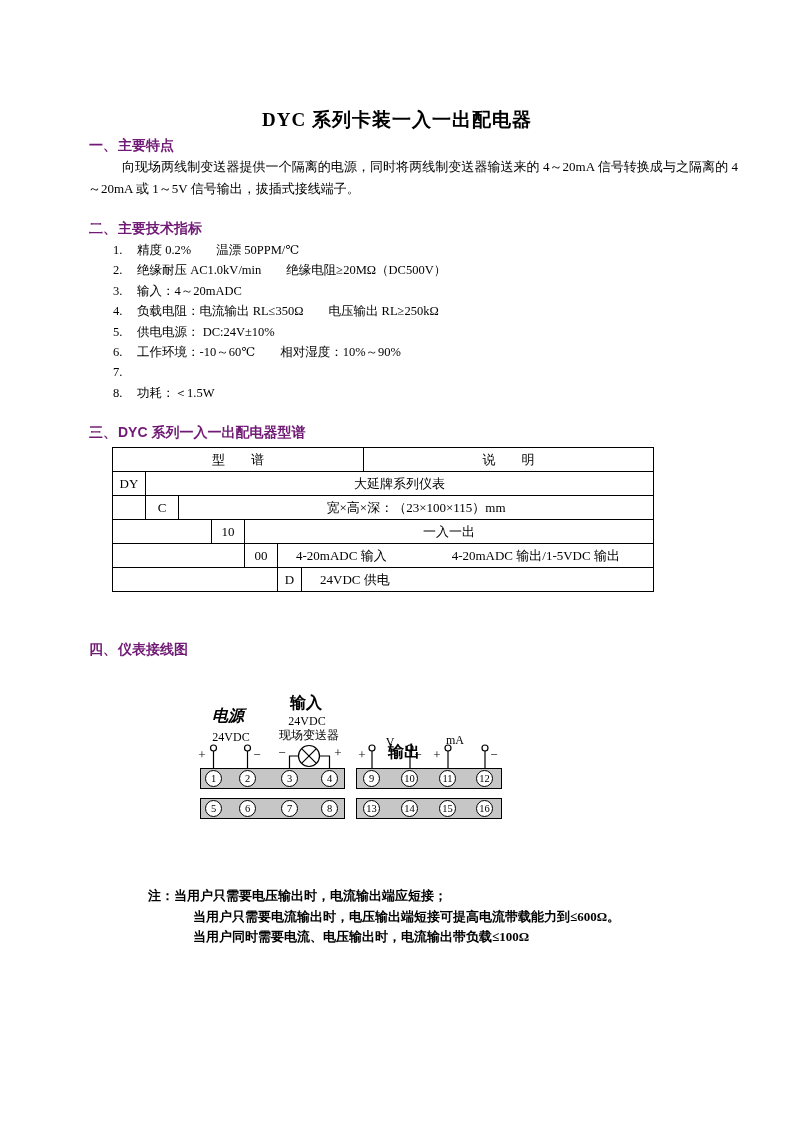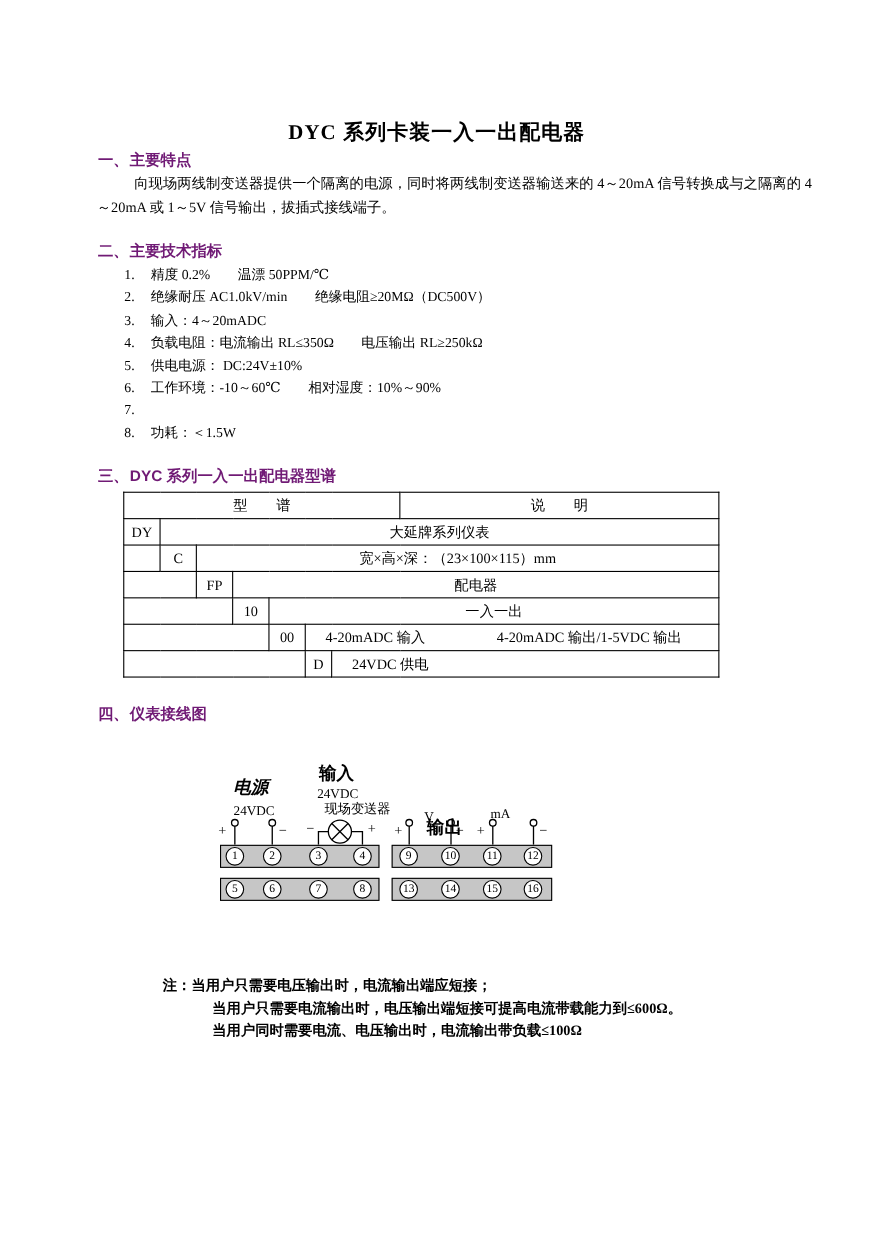--- a/index.html
+++ b/index.html
@@ -112,25 +112,20 @@
   <tr>
     <td>DY</td>
     <td colspan="7">大延牌系列仪表</td>
   </tr>
   <tr>
     <td></td>
     <td>C</td>
     <td colspan="6">宽×高×深：（23×100×115）mm</td>
   </tr>
   <tr>
-    <td colspan="2"></td>
-    <td>FP</td>
-    <td colspan="5">配电器</td>
-  </tr>
-  <tr>
     <td colspan="3"></td>
     <td>10</td>
     <td colspan="4">一入一出</td>
   </tr>
   <tr>
     <td colspan="4"></td>
     <td>00</td>
     <td colspan="3" class="tl">4-20mADC 输入　　　　　4-20mADC 输出/1-5VDC 输出</td>
   </tr>
   <tr>
@@ -143,21 +138,21 @@
 
 <div class="sec-heading" id="sec4-heading">
   <span class="sec-num">四、</span><span>仪表接线图</span>
 </div>
 
 <div class="diagram">
   <div class="d-label" style="left:196px;top:16px;width:64px;font-style:italic;">电源</div>
   <div class="d-sub" style="left:201px;top:40px;width:60px;">24VDC</div>
   <div class="d-label" style="left:274px;top:3px;width:64px;">输入</div>
   <div class="d-sub" style="left:277px;top:24px;width:60px;">24VDC</div>
-  <div class="d-sub" style="left:274px;top:37px;width:70px;margin-left:16px;">现场变送器</div>
+  <div class="d-sub" style="left:274px;top:37px;width:70px;">现场变送器</div>
   <div class="d-label" style="left:372px;top:16px;width:64px;margin-top:36px;">输出</div>
   <div class="d-sub" style="left:382px;top:45px;width:16px;">V</div>
   <div class="d-sub" style="left:440px;top:43px;width:24px;text-align:right;">mA</div>
 
   <div class="sign" style="left:194px;top:58px;">+</div>
   <div class="sign" style="left:249px;top:58px;">−</div>
   <div class="sign" style="left:274px;top:56px;">−</div>
   <div class="sign" style="left:330px;top:56px;">+</div>
   <div class="sign" style="left:354px;top:58px;">+</div>
   <div class="sign" style="left:410px;top:58px;">−</div>

